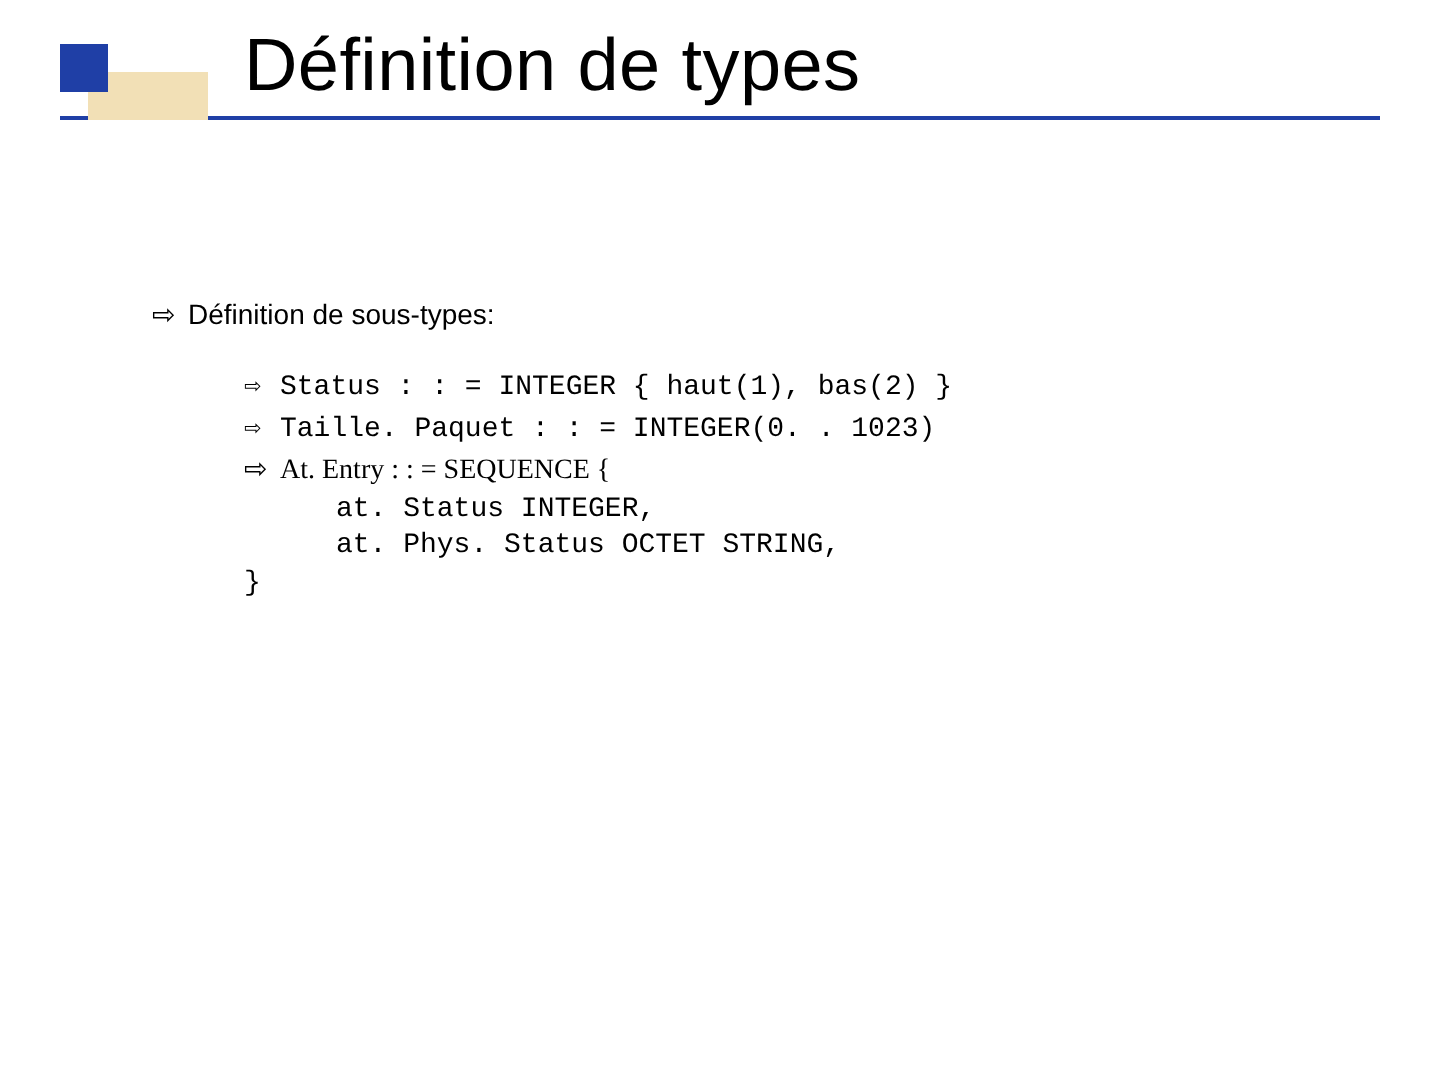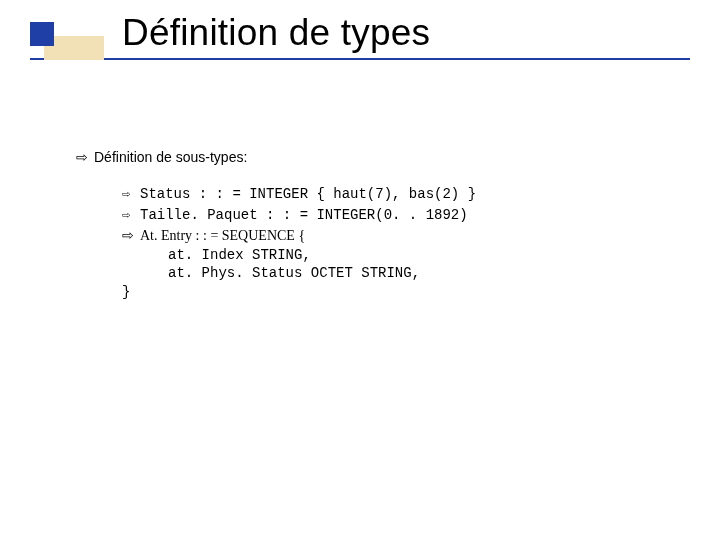--- a/index.html
+++ b/index.html
@@ -99,27 +99,27 @@
   <div class="corner-fill"></div>
   <div class="title">Définition de types</div>
   <div class="rule"></div>
 
   <div class="body">
 
     <div class="l1">
       <span class="arrow">⇨</span><span>Définition de sous-types:</span>
     </div>
     <div class="l2">
-      <span class="arrow">⇨</span><span>Status : : = INTEGER { haut(7), bas(2) }</span>
+      <span class="arrow">⇨</span><span>Status : : = INTEGER { haut(1), bas(2) }</span>
     </div>
     <div class="l2">
-      <span class="arrow">⇨</span><span>Taille. Paquet : : = INTEGER(0. . 1892)</span>
+      <span class="arrow">⇨</span><span>Taille. Paquet : : = INTEGER(0. . 1023)</span>
     </div>
 
     <div class="l2b">
       <span class="arrow">⇨</span><span>At. Entry : : = SEQUENCE {</span>
     </div>
-    <div class="l3"><span>at. Index STRING,</span></div>
+    <div class="l3"><span>at. Status INTEGER,</span></div>
     <div class="l3"><span>at. Phys. Status OCTET STRING,</span></div>
     <div class="l2c"><span>}</span></div>
 
   </div>
 </div>
 
 </body></html>

